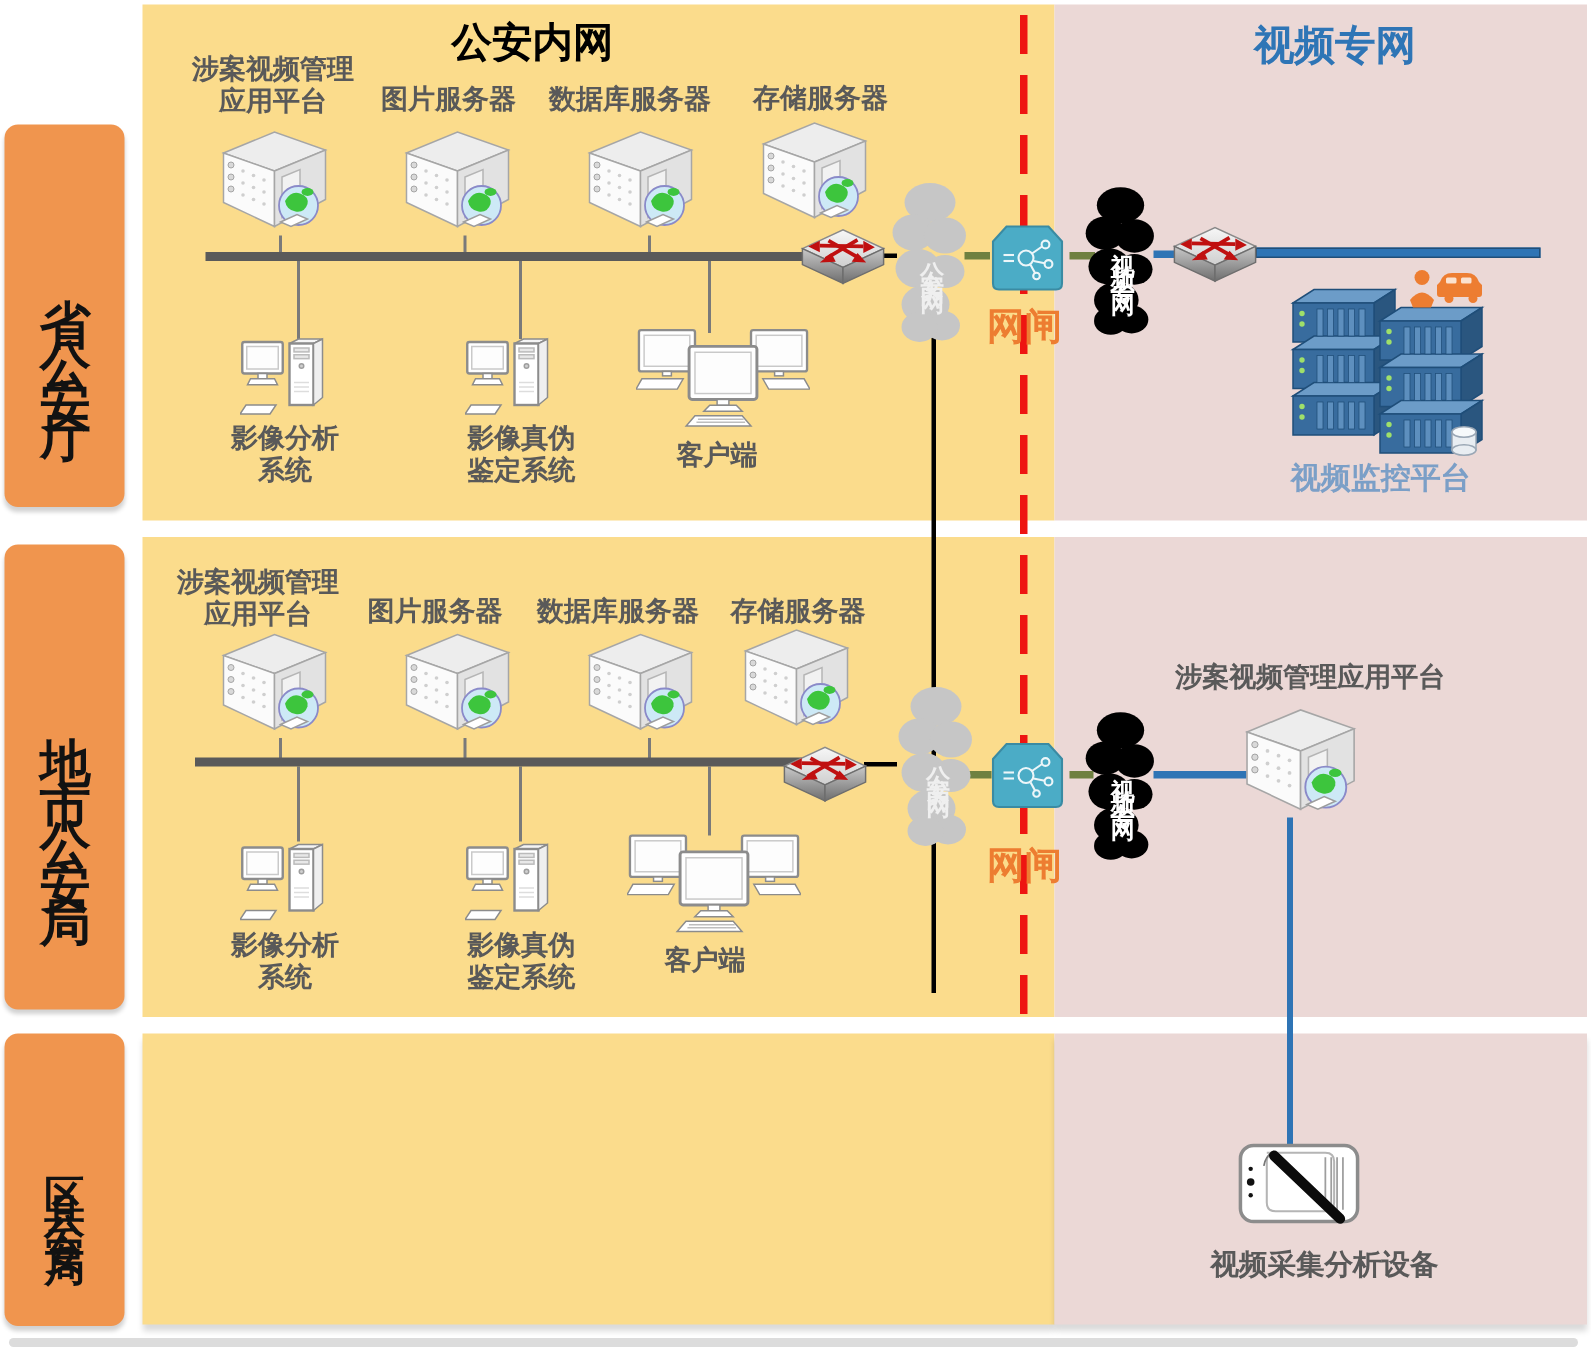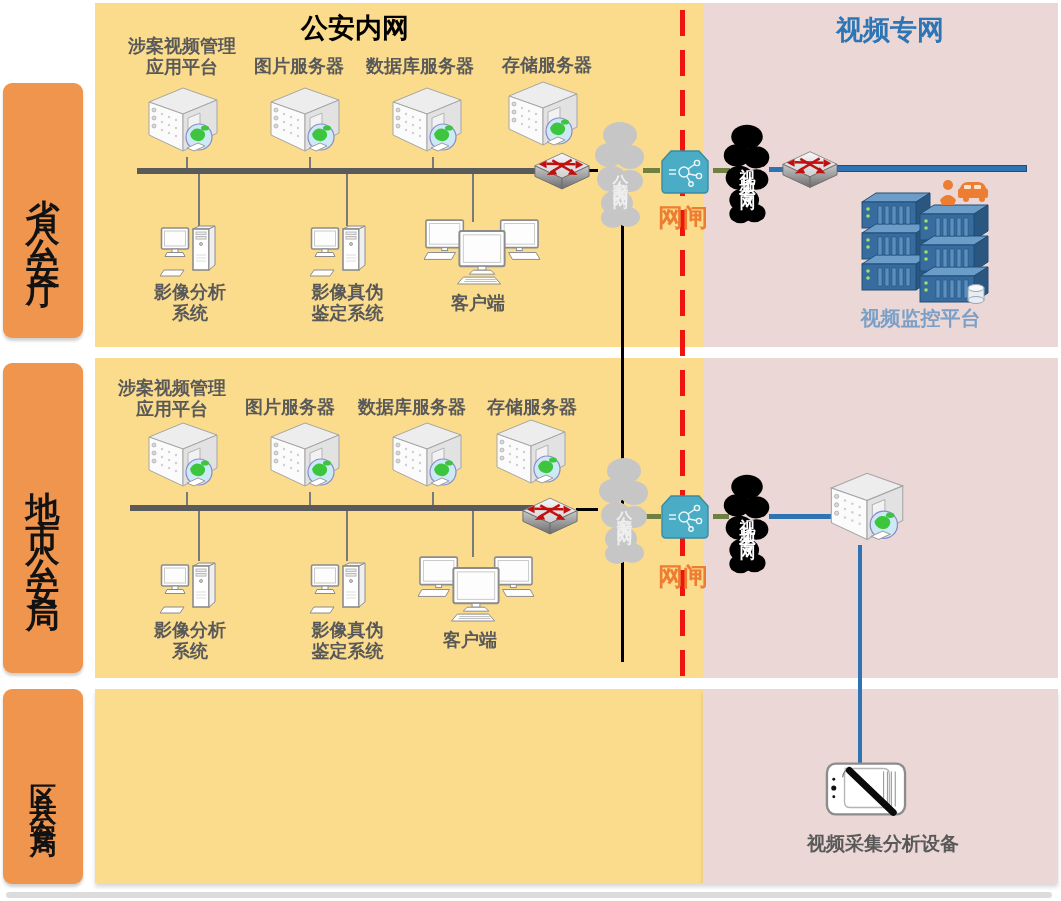--- a/index.html
+++ b/index.html
@@ -405,20 +405,21 @@
     </svg>
   <div class="abs gdash z1" style="left:713px;top:514px;width:16px;"></div>
   <div class="abs gatelbl z3" style="left:650px;top:560px;width:66px;font-size:25px;">网闸</div>
 
   <svg class="abs z2" style="left:721px;top:465px;" width="52" height="118" fill="#000000">
       <use href="#sym-cloud"></use>
     </svg>
   <div class="abs vtext z3" style="left:727px;top:474px;width:40px;height:100px;font-size:16px;letter-spacing:9px;color:#FFFFFF;">视频专网</div>
 
   <div class="abs bluethin z1" style="left:769px;top:514px;width:62px;height:5px;"></div>
+  <div class="abs lbl" style="left:766px;top:441px;width:215px;font-size:18px;">涉案视频管理应用平台</div>
   <svg class="abs z3" style="left:824px;top:470px;" width="84" height="78">
       <use href="#sym-rack"></use>
     </svg>
   <div class="abs bluethin z1" style="left:858px;top:545px;width:4px;height:221px;"></div>
 
   <svg class="abs z3" style="left:825px;top:759px;" width="82" height="60">
       <use href="#sym-tablet"></use>
     </svg>
   <div class="abs lbl" style="left:798px;top:833px;width:170px;font-size:19px;">视频采集分析设备</div>
 

